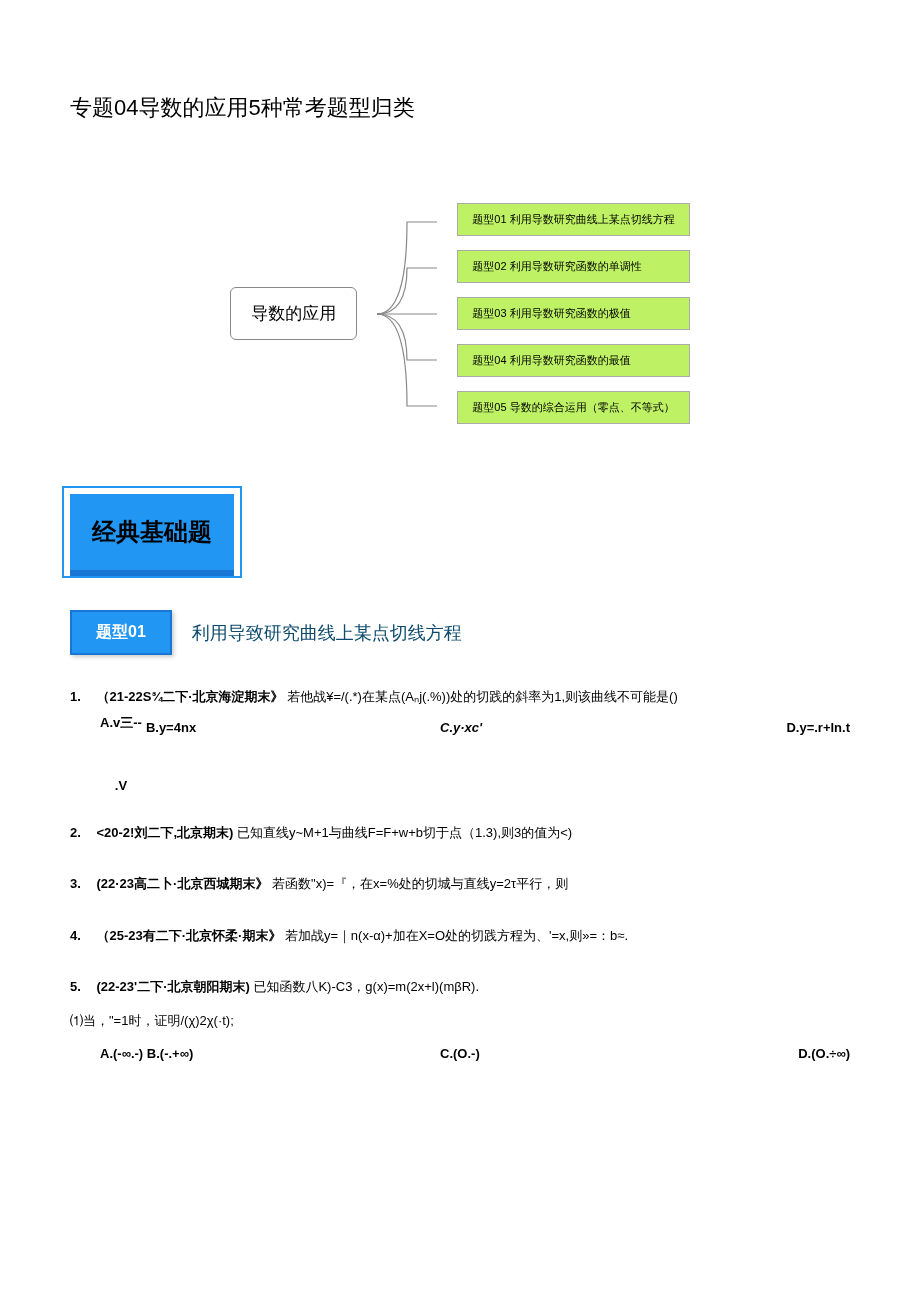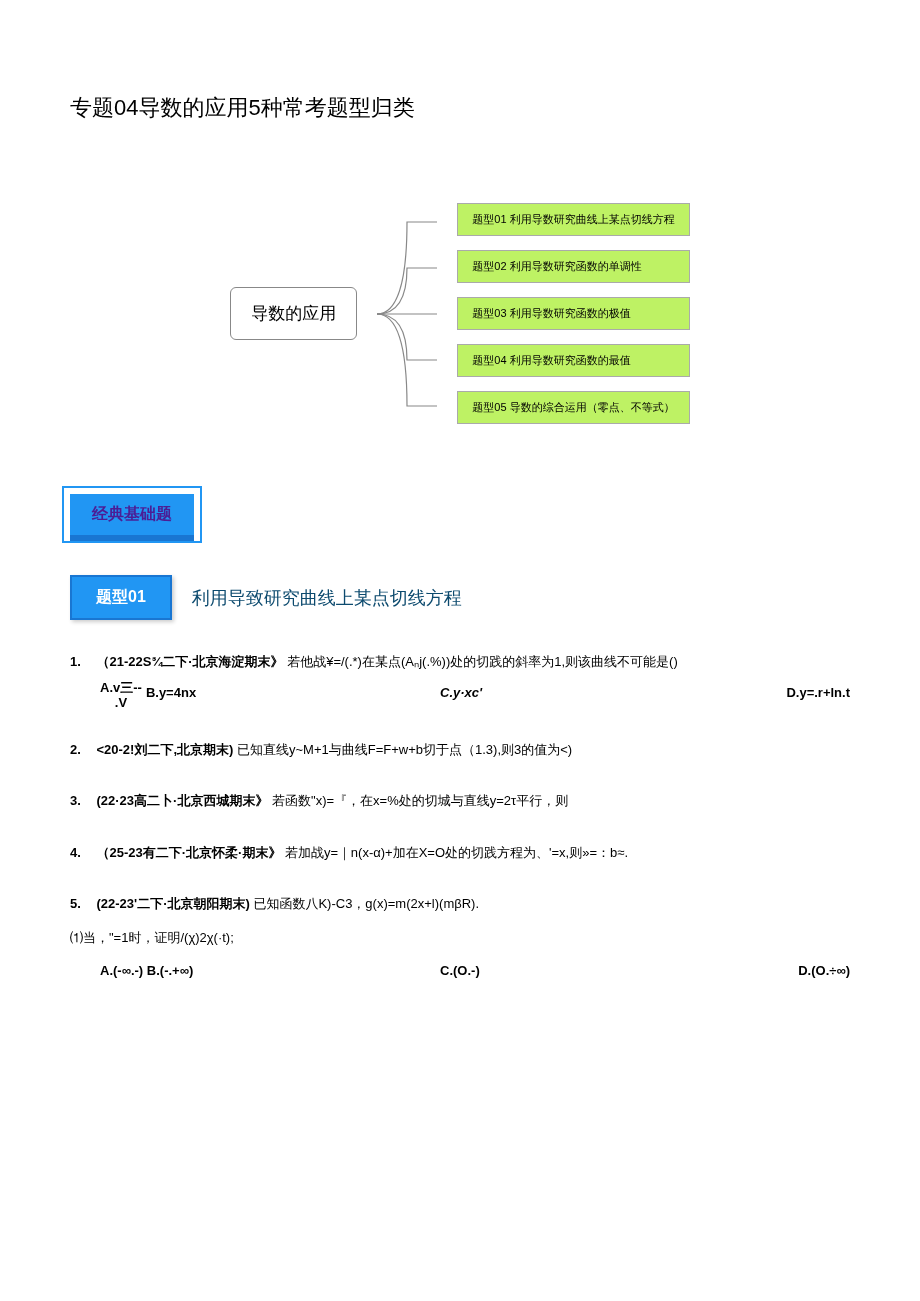--- a/index.html
+++ b/index.html
@@ -59,24 +59,24 @@
       height: 220px;
     }
     .connectors svg {
       position: absolute;
       top: 0;
       left: 0;
     }
     .section-tab {
       display: inline-block;
       background: #2196F3;
-      color: #4c1d95;
-      font-size: 16px;
-      font-weight: bold;
-      padding: 10px 22px;
+      color: #000000;
+      font-size: 24px;
+      font-weight: bold;
+      padding: 22px 22px;
       position: relative;
       margin-top: 30px;
       margin-bottom: 40px;
       box-shadow: 0 6px 0 #1976D2;
     }
     .section-tab::before {
       content: "";
       position: absolute;
       top: -8px;
       left: -8px;
@@ -129,20 +129,21 @@
     .sub-q {
       margin-top: 10px;
       margin-bottom: 10px;
     }
     .center-v {
       display: flex;
       flex-direction: column;
       align-items: center;
       font-weight: bold;
       line-height: 1.1;
+      gap: 48px;
     }
   </style>
 </head>
 <body>
 
 
 
 <div class="title">专题04导数的应用5种常考题型归类</div>
 
 <div class="mindmap">

